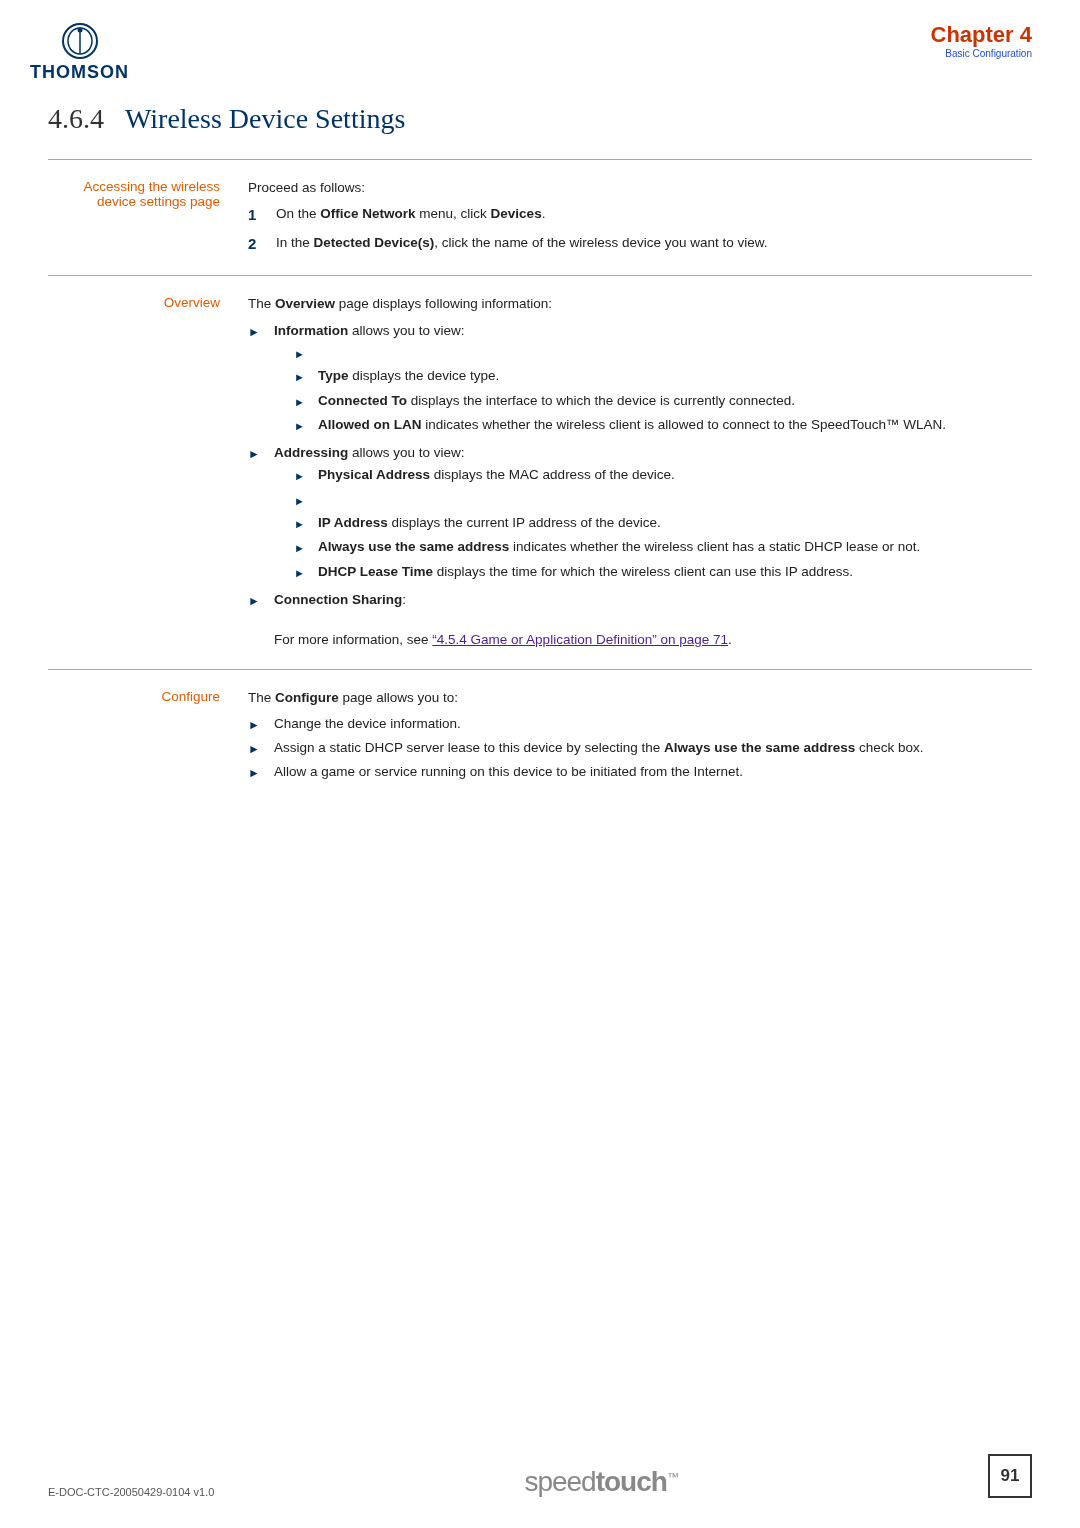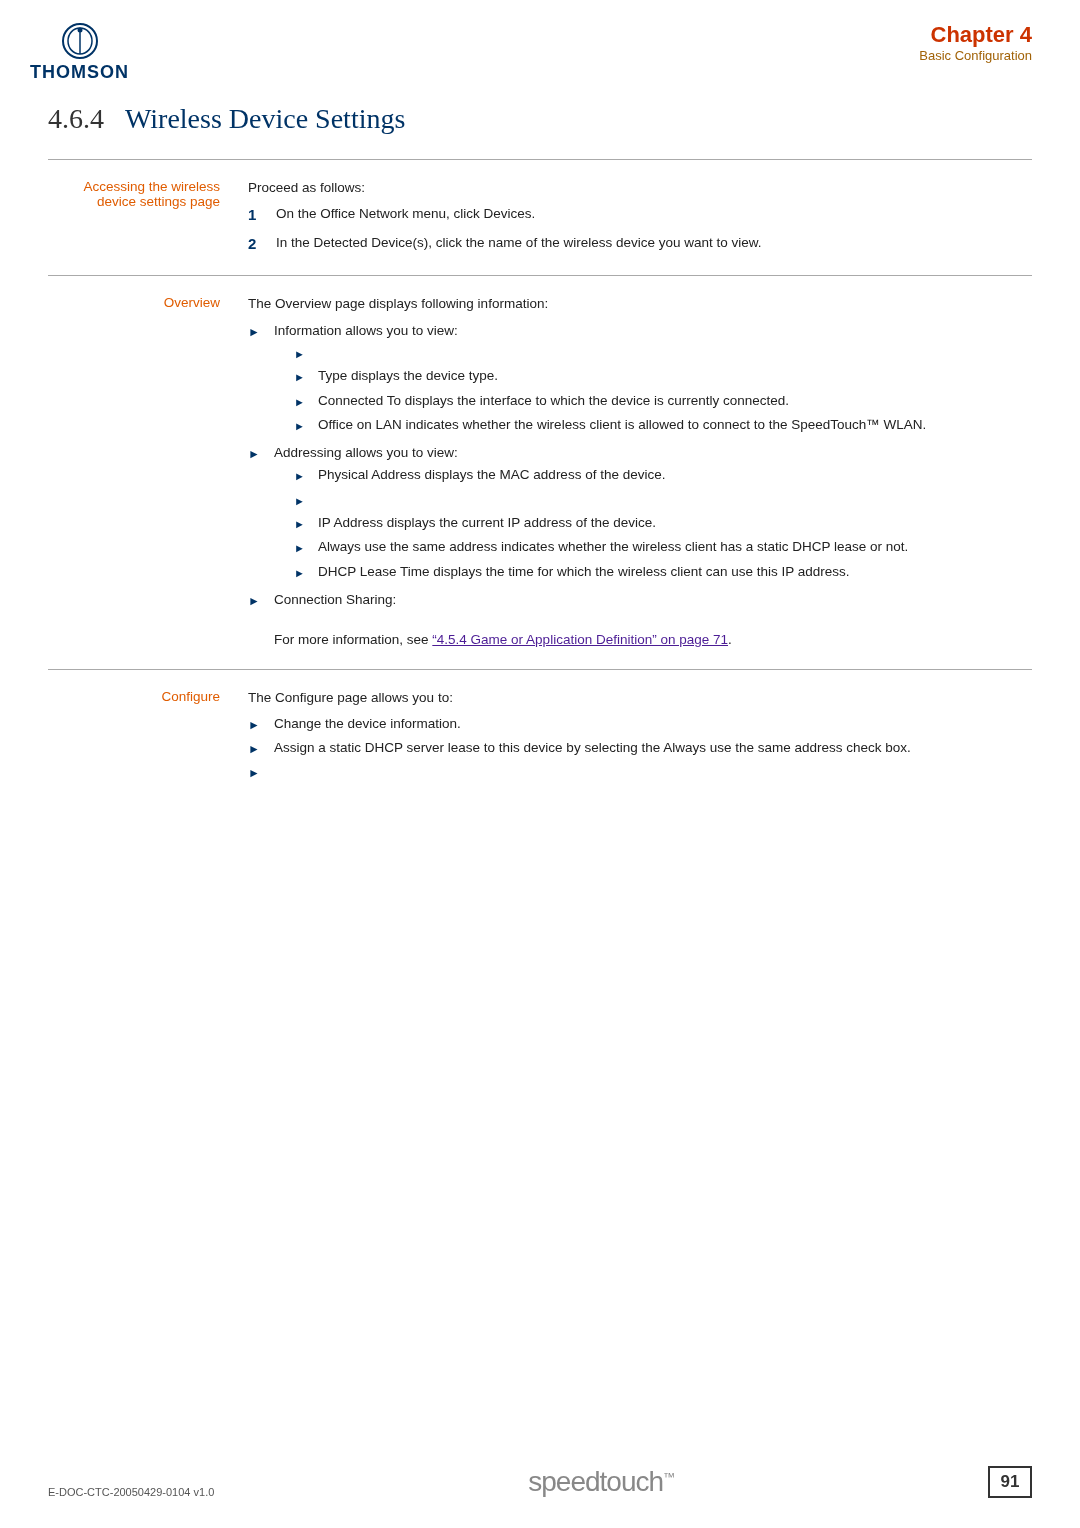--- a/index.html
+++ b/index.html
@@ -38,22 +38,22 @@
     }
     .chapter-area {
       text-align: right;
     }
     .chapter-label {
       font-size: 22px;
       font-weight: bold;
       color: #cc3300;
     }
     .chapter-subtitle {
-      font-size: 13px;
-      color: #a16207;
+      font-size: 10px;
+      color: #1d4ed8;
     }
 
     
     .page-title-section {
       padding: 10px 48px 20px 48px;
       font-family: Liberation Serif, serif;
     }
     .page-title {
       font-size: 28px;
       font-weight: normal;
@@ -144,21 +144,21 @@
       line-height: 1.5;
     }
     .sub-bullet-marker {
       color: #003366;
       font-size: 11px;
       min-width: 20px;
       margin-right: 4px;
       margin-top: 3px;
     }
 
-    b { font-weight: normal; }
+    b { font-weight: bold; }
     .link-text { color: #4c1d95; text-decoration: underline; }
 
     
     .footer {
       position: absolute;
       bottom: 30px;
       left: 0;
       right: 0;
       padding: 0 48px;
       display: flex;
@@ -178,21 +178,21 @@
       font-weight: 300;
       letter-spacing: -1px;
     }
     .footer-center .tm-text {
       font-size: 12px;
       vertical-align: super;
       color: #888;
     }
     .footer-page {
       width: 44px;
-      height: 32px;
+      height: 44px;
       border: 2px solid #333;
       display: flex;
       align-items: center;
       justify-content: center;
       font-size: 17px;
       font-weight: bold;
       color: #333;
     }
   </style>
 </head>
@@ -260,21 +260,21 @@
               <li>
                 <span class="sub-bullet-marker">►</span>
                 <span><b>Type</b> displays the device type.</span>
               </li>
               <li>
                 <span class="sub-bullet-marker">►</span>
                 <span><b>Connected To</b> displays the interface to which the device is currently connected.</span>
               </li>
               <li>
                 <span class="sub-bullet-marker">►</span>
-                <span><b>Office on LAN</b> indicates whether the wireless client is allowed to connect to the SpeedTouch™ WLAN.</span>
+                <span><b>Allowed on LAN</b> indicates whether the wireless client is allowed to connect to the SpeedTouch™ WLAN.</span>
               </li>
             </ul>
           </div>
         </li>
 
         <li>
           <span class="bullet-marker">►</span>
           <div>
             <span><b>Addressing</b> allows you to view:</span>
             <ul class="sub-bullet-list">
@@ -321,20 +321,21 @@
         <li>
           <span class="bullet-marker">►</span>
           <span>Change the device information.</span>
         </li>
         <li>
           <span class="bullet-marker">►</span>
           <span>Assign a static DHCP server lease to this device by selecting the <b>Always use the same address</b> check box.</span>
         </li>
         <li>
           <span class="bullet-marker">►</span>
+          <span>Allow a game or service running on this device to be initiated from the Internet.</span>
         </li>
       </ul>
     </div>
   </div>
 
 </div>
 
 <div class="footer">
   <div class="footer-left">E-DOC-CTC-20050429-0104 v1.0</div>
   <div class="footer-center">

